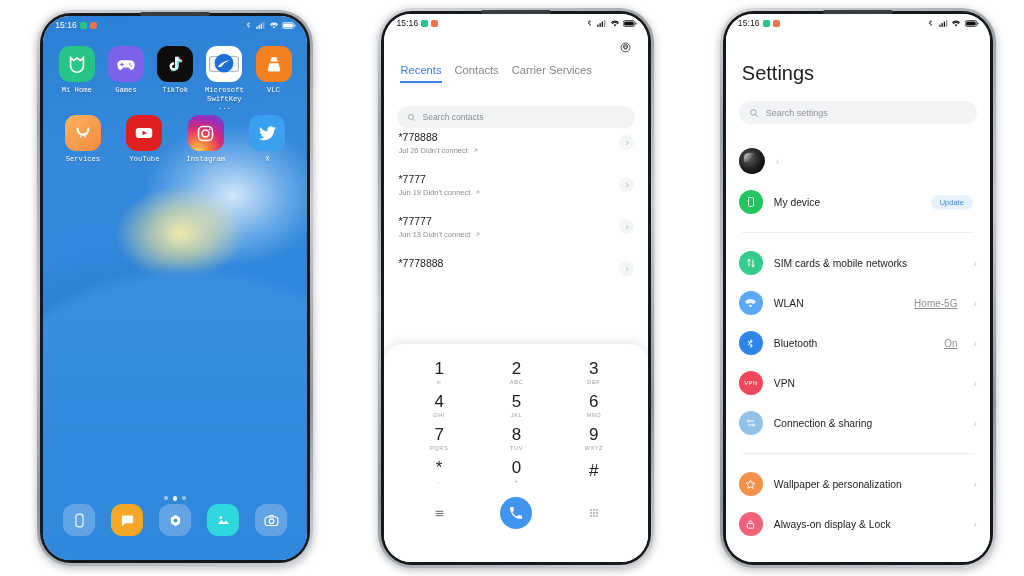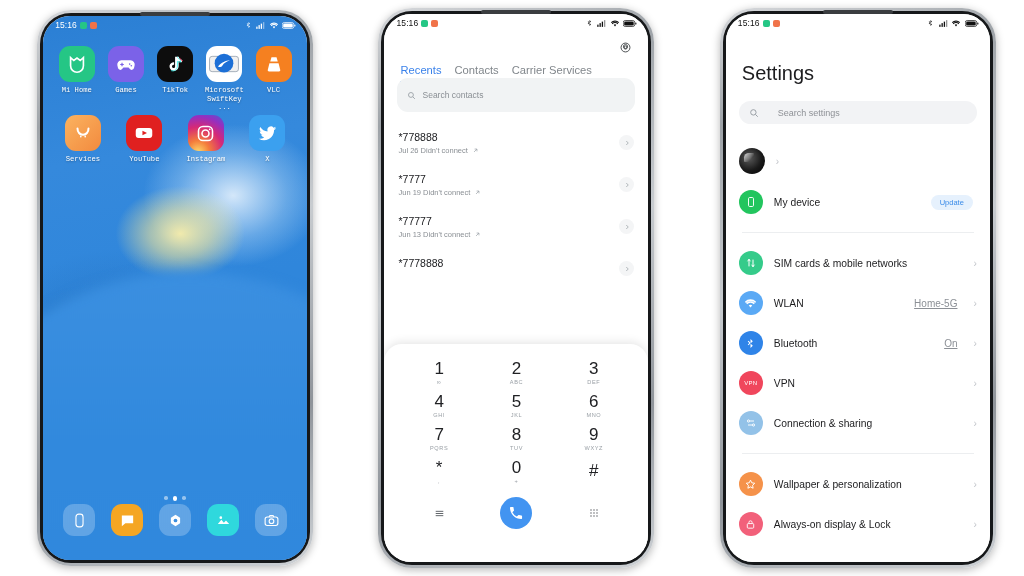--- a/index.html
+++ b/index.html
@@ -86,21 +86,21 @@
   .dock .d { flex:1; display:flex; justify-content:center; }
   .dock .dic { width:32px; height:32px; border-radius:11px; display:flex; align-items:center; justify-content:center; }
 
   
   .dialer { position:absolute; inset:0; background:#fff; color:#202124; }
   .gear { position:absolute; right:16px; top:26px; }
   .tabs { position:absolute; top:50px; left:16px; display:flex; gap:13px; font-size:11.2px; }
   .tab { color:#80868b; padding-bottom:5px; }
   .tab.active { color:#3b82ea; border-bottom:2px solid #3b82ea; }
   .search {
-    position:absolute; top:64px; left:13px; right:13px; height:34px; border-radius:11px;
+    position:absolute; top:92px; left:13px; right:13px; height:22px; border-radius:11px;
     background:#f1f3f4; display:flex; align-items:center; gap:6px; padding:0 10px;
     font-size:8.5px; color:#8a8f94;
   }
   .calls { position:absolute; top:108px; left:0; right:0; bottom:196px; overflow:hidden; }
   .call { padding:9px 14px 9px 14px; display:flex; align-items:flex-start; justify-content:space-between; }
   .call .num { font-size:10.5px; color:#202124; margin-bottom:3px; }
   .call .meta { font-size:7.5px; color:#8a8f94; display:flex; align-items:center; gap:4px; }
   .chev-circle { width:15px; height:15px; border-radius:50%; background:#f4f5f6; display:flex; align-items:center; justify-content:center; flex:none; margin-top:4px; }
 
   .keypad {
@@ -115,21 +115,21 @@
   .key .ks { font-size:5.6px; color:#9aa0a6; letter-spacing:.6px; margin-top:2.5px; }
   .krow.actions { margin-top:6px; align-items:center; }
   .act { flex:1; display:flex; align-items:center; justify-content:center; height:38px; }
   .callbtn { width:32px; height:32px; border-radius:50%; background:#4294f1; display:flex; align-items:center; justify-content:center; }
 
   
   .settings { position:absolute; inset:0; background:#fff; color:#1f1f1f; }
   .s-title { position:absolute; top:48px; left:16px; font-size:20px; color:#1c1c1e; }
   .s-search {
     position:absolute; top:87px; left:13px; right:13px; height:23px; border-radius:12px;
-    background:#f2f3f5; display:flex; align-items:center; gap:19px; padding:0 10px;
+    background:#f2f3f5; display:flex; align-items:center; gap:7px; padding:0 10px;
     font-size:9px; color:#8e9196;
   }
   .s-list { position:absolute; top:122px; left:0; right:0; bottom:0; overflow:hidden; }
   .s-group { padding:4px 0; }
   .s-sep { height:1px; background:#eceef0; margin:6px 16px; }
   .s-row { display:flex; align-items:center; padding:8px 13px; gap:11px; }
   .s-ic { width:24px; height:24px; border-radius:50%; flex:none; display:flex; align-items:center; justify-content:center; }
   .s-txt { flex:1; min-width:0; }
   .s-lb { font-size:10.3px; color:#1c1c1e; }
   .s-sub { font-size:7.3px; color:#9095a0; line-height:1.35; margin-top:2px; }

